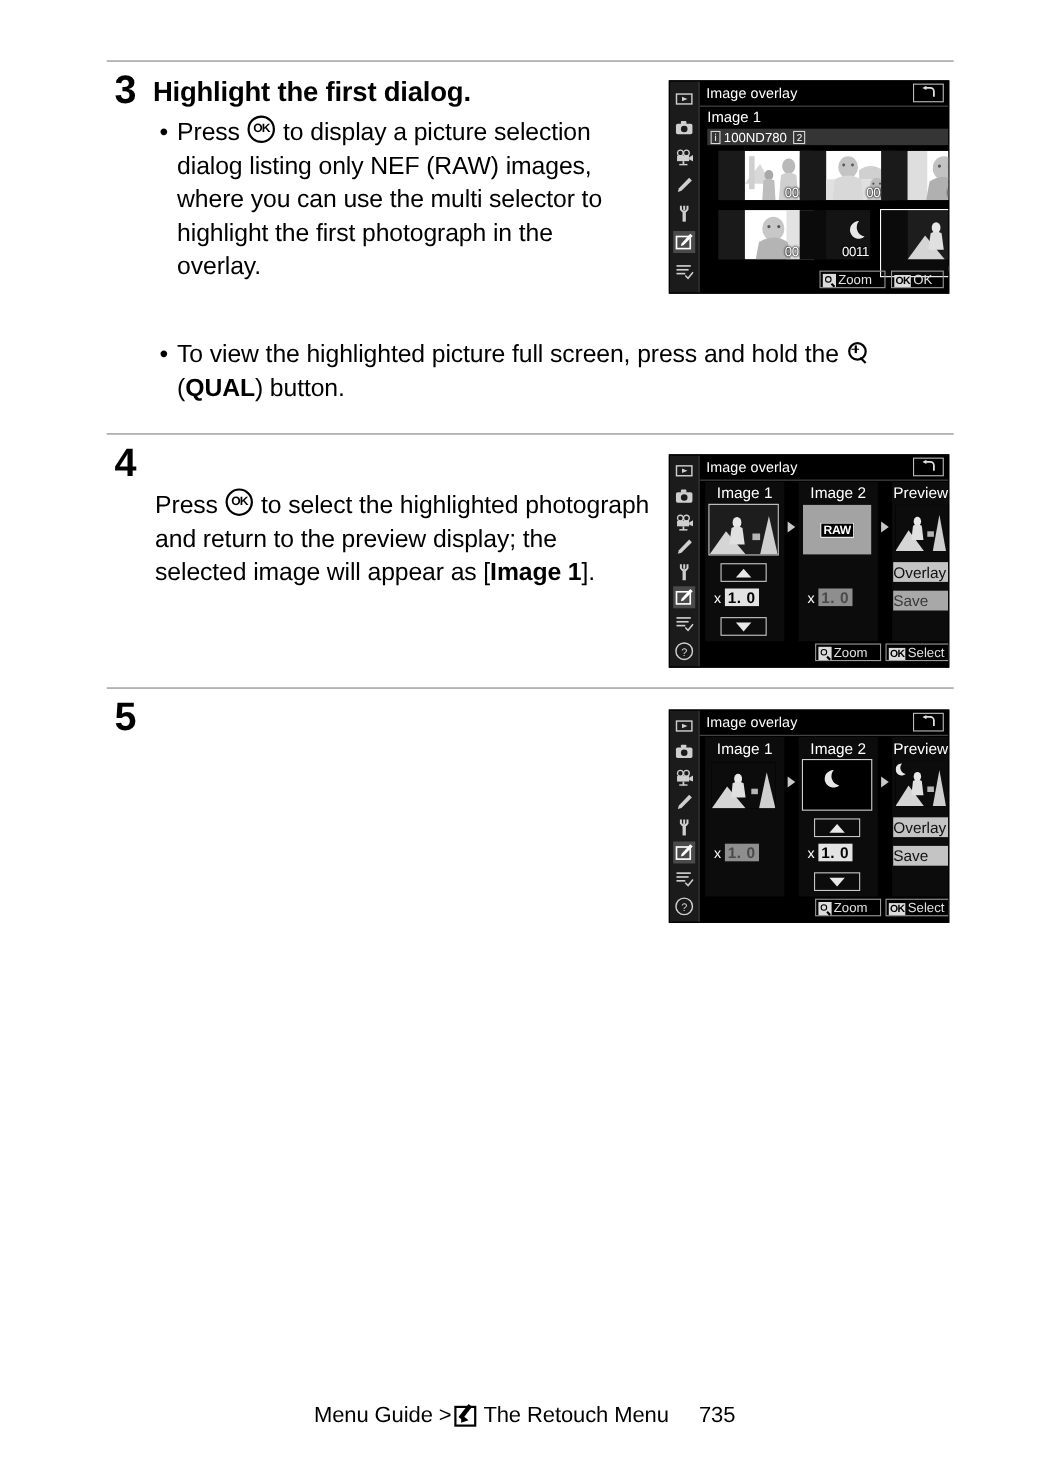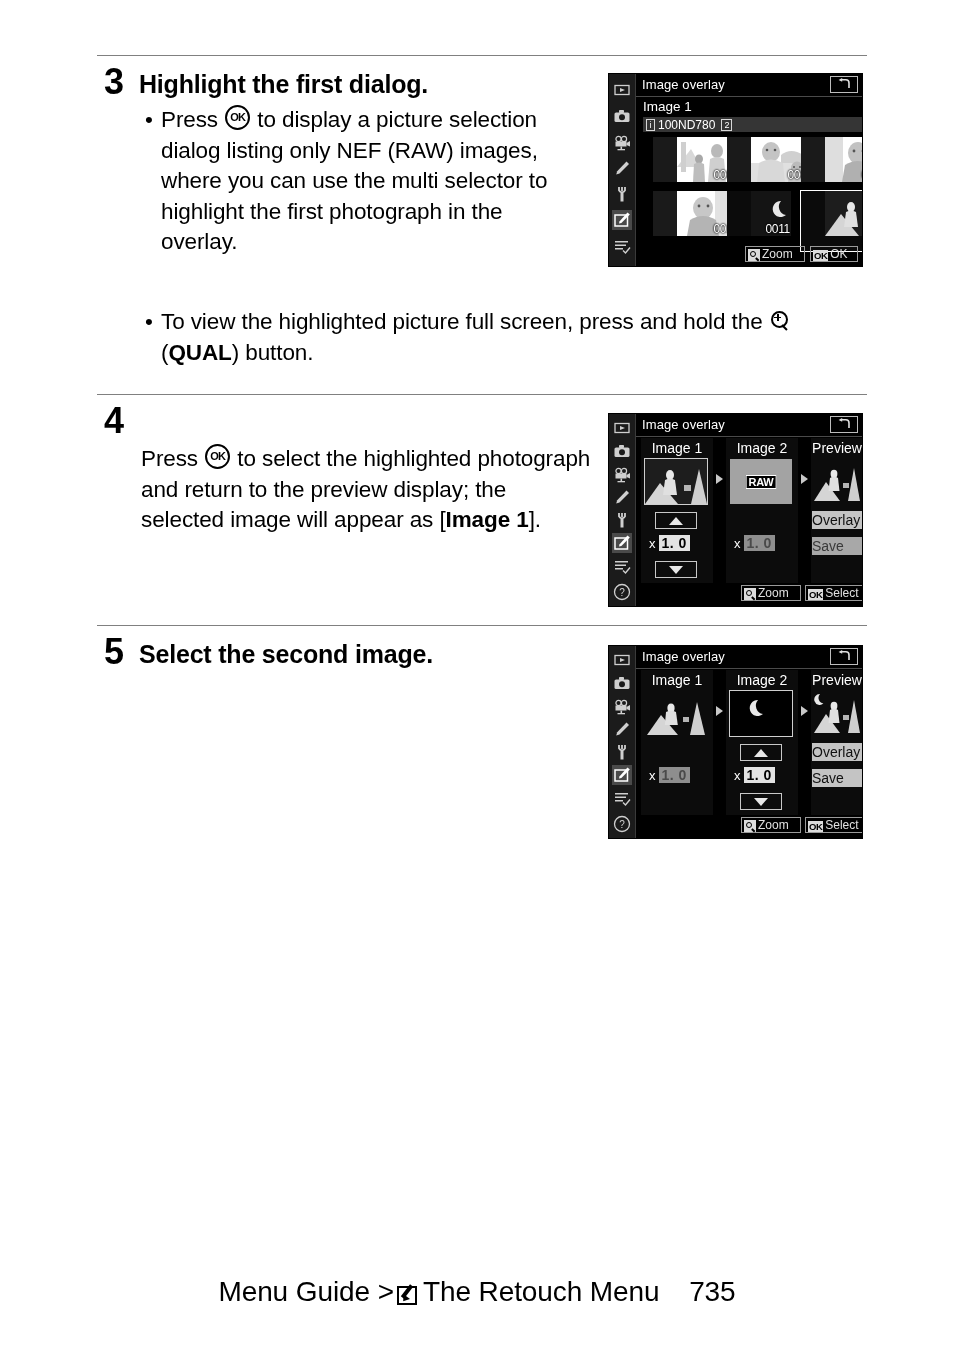--- a/index.html
+++ b/index.html
@@ -127,21 +127,21 @@
     border-top:3px solid transparent;
     border-bottom:3px solid transparent;
     border-right:4px solid #000;
   }
 
   
   .footer{
     position:absolute;
     left:0;top:1276px;width:954px;
     text-align:center;
-    font-size:28px;
+    font-size:20px;
     letter-spacing:-0.1px;
   }
   .footer-inner{display:inline-block;white-space:nowrap;}
   .footer-page{display:inline-block;margin-left:22px;}
   .ic-retouch{
     display:inline-block;width:22px;height:19px;
     position:relative;vertical-align:-3px;margin:0 4px 0 3px;
   }
   .ic-retouch .box{
     position:absolute;left:0;top:1px;width:16px;height:15px;
@@ -361,21 +361,20 @@
     <div class="bullet-row">To view the highlighted picture full screen, press and hold the <span class="ic-qual"><i></i></span> (<b>QUAL</b>) button.</div>
   </div>
 
   <div class="step-num" style="left:104px;top:403px;">4</div>
 
   <div class="body-text" style="left:141px;top:444px;width:452px;">
     Press <span class="ic-ok"></span> to select the highlighted photograph and return to the preview display; the selected image will appear as [<b>Image 1</b>].
   </div>
 
   <div class="step-num" style="left:104px;top:634px;">5</div>
-  <div class="step-title" style="left:139px;top:640px;">Select the second image.</div>
 
 
   <div class="lcd" style="left:608px;top:73px;width:255px;height:194px;">
 
     <div class="lcd-sidebar">
 
       <div class="sb-ic" style="top:6px;">
         <svg width="20" height="20" viewBox="0 0 20 20">
             <rect x="3" y="5.5" width="14" height="9" fill="none" stroke="#cfcfcf" stroke-width="1.3"></rect>
             <polygon points="8,8 13,10 8,12" fill="#cfcfcf"></polygon>

